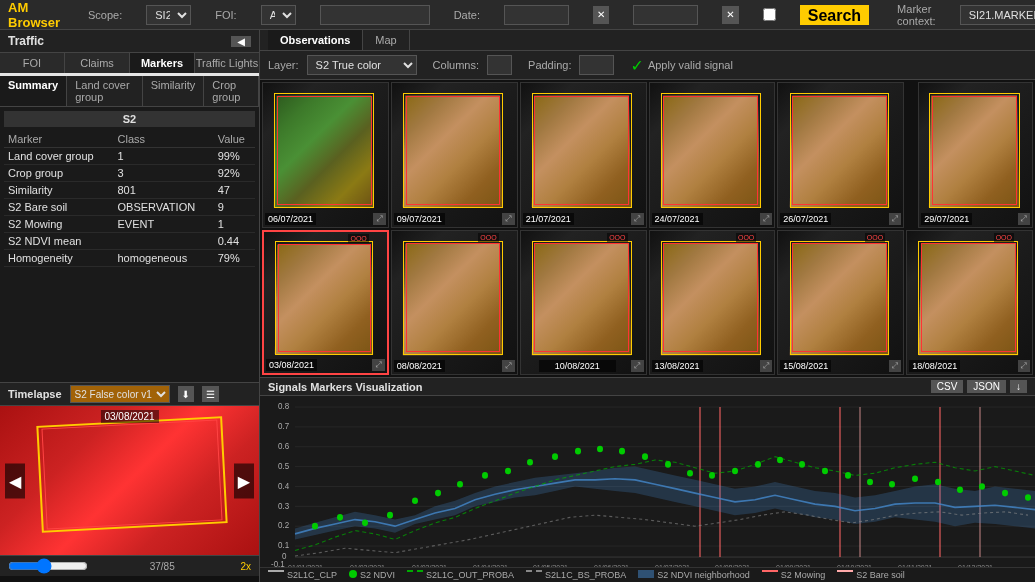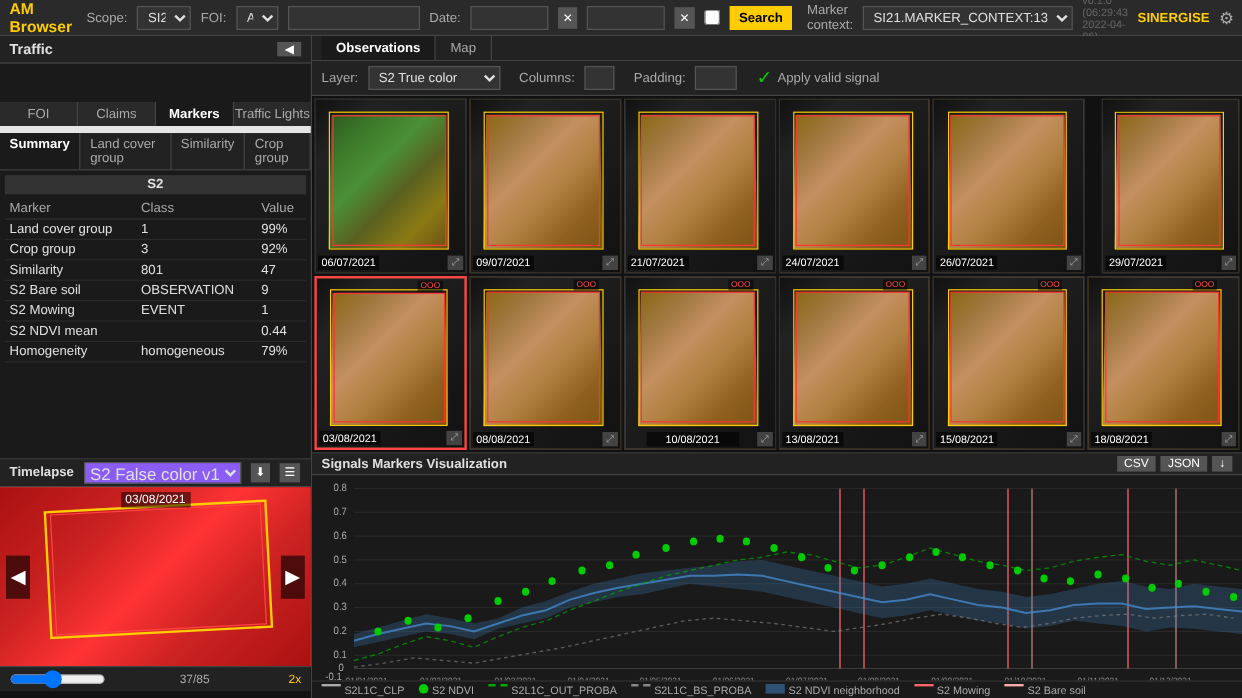--- a/index.html
+++ b/index.html
@@ -1,31 +1,31 @@
 <!DOCTYPE html>
 <html><head>
   <meta charset="utf-8">
   <style>
     * { box-sizing: border-box; margin: 0; padding: 0; }
     body { font-family: Arial, sans-serif; font-size: 11px; background: #1a1a1a; color: #e0e0e0; overflow: hidden; width: 1035px; height: 582px; }
 
     
-    #header { background: #2a2a2a; border-bottom: 1px solid #444; padding: 4px 8px; display: flex; align-items: center; gap: 8px; height: 30px; }
+    #header { background: #2a2a2a; border-bottom: 1px solid #444; padding: 4px 8px; display: flex; align-items: center; gap: 24px; height: 30px; }
     #header select, #header input[type="text"] { background: #333; color: #e0e0e0; border: 1px solid #555; padding: 1px 4px; font-size: 11px; height: 20px; }
 
     
     #main { display: flex; height: calc(582px - 30px); }
 
     
     #left-panel { width: 260px; display: flex; flex-direction: column; background: #1a1a1a; border-right: 1px solid #444; flex-shrink: 0; }
 
     
     #overview-header { background: #222; padding: 4px 8px; font-size: 12px; font-weight: bold; border-bottom: 1px solid #444; display: flex; align-items: center; gap: 8px; }
 
-    #nav-tabs { display: flex; border-bottom: 6px solid #e5e5e5; margin-top: 32px; }
+    #nav-tabs { display: flex; border-bottom: 3px solid #e5e5e5; }
     .nav-tab { flex: 1; text-align: center; padding: 4px 0; cursor: pointer; background: #2a2a2a; border-right: 1px solid #444; font-size: 11px; color: #aaa; }
     .nav-tab.active { background: #1a1a1a; color: #fff; font-weight: bold; }
     .nav-tab:last-child { border-right: none; }
 
     #sub-tabs { display: flex; border-bottom: 1px solid #444; background: #222; }
     .sub-tab { padding: 3px 8px; cursor: pointer; font-size: 11px; color: #aaa; border-right: 1px solid #444; }
     .sub-tab.active { background: #1a1a1a; color: #fff; font-weight: bold; }
 
     
     #summary-content { flex: 1; overflow-y: auto; padding: 4px; }
@@ -99,21 +99,21 @@
     <option>AP</option>
   </select>
   <input type="text" style="background: rgb(51, 51, 51); color: rgb(224, 224, 224); border: 1px solid rgb(85, 85, 85); font-size: 11px; height: 20px; width: 110px; padding: 0px 3px;">
 
   <span style="color:#aaa;">Date:</span>
   <input type="text" style="background: rgb(51, 51, 51); color: rgb(224, 224, 224); border: 1px solid rgb(85, 85, 85); font-size: 11px; height: 20px; width: 65px; padding: 0px 3px;">
   <button style="background:#555;color:#fff;border:none;cursor:pointer;padding:0 4px;font-size:10px;height:18px;">✕</button>
   <input type="text" style="background: rgb(51, 51, 51); color: rgb(224, 224, 224); border: 1px solid rgb(85, 85, 85); font-size: 11px; height: 20px; width: 65px; padding: 0px 3px;">
   <button style="background:#555;color:#fff;border:none;cursor:pointer;padding:0 4px;font-size:10px;height:18px;">✕</button>
   <input type="checkbox" style="cursor: pointer;">
-  <button style="background:#ffcc00;color:#000;border:none;padding:2px 8px;font-size:11px;font-weight:bold;cursor:pointer;height:20px;">Search</button>
+  <button style="background:#ffcc00;color:#000;border:none;padding:2px 8px;font-size:16px;font-weight:bold;cursor:pointer;height:20px;">Search</button>
 
   <span style="color:#aaa;margin-left:4px;">Marker context:</span>
   <select style="background:#333;color:#e0e0e0;border:1px solid #555;font-size:11px;height:20px;width:175px;">
     <option>SI21.MARKER_CONTEXT:130 02/11/2021</option>
   </select>
 
   <div style="margin-left:auto;display:flex;align-items:center;gap:8px;">
     <span style="color:#666;font-size:9px;">v0.1.0 (06:29:43 2022-04-06)</span>
     <span style="color:#ffcc00;font-weight:bold;font-size:11px;">SINERGISE</span>
     <span style="color:#aaa;cursor:pointer;font-size:14px;">⚙</span>
@@ -190,21 +190,21 @@
               <td>homogeneous</td>
               <td>79%</td>
             </tr>
           </tbody>
       </table>
     </div>
 
     <div id="timelapse">
       <div id="timelapse-header">
         <span style="font-weight:bold;font-size:11px;">Timelapse</span>
-        <select style="background:#8b5cf6;color:#e0e0e0;border:1px solid #555;font-size:14px;height:18px;text-align:center;">
+        <select style="background:#a16207;color:#e0e0e0;border:1px solid #555;font-size:10px;height:18px;">
           <option>S2 False color v1</option>
         </select>
         <button style="background:#555;color:#fff;border:none;cursor:pointer;padding:0 4px;font-size:10px;height:16px;">⬇</button>
         <button style="background:#555;color:#fff;border:none;cursor:pointer;padding:0 4px;font-size:10px;height:16px;">☰</button>
       </div>
       <div class="timelapse-canvas">
         <div class="timelapse-img-sim" style="position:relative;width:100%;height:100%;">
 
           <div style="width:100%;height:100%;background:linear-gradient(135deg,#aa1111 0%,#cc2222 30%,#ff3333 50%,#cc2222 70%,#aa1111 100%);position:relative;">
             <div style="position:absolute;top:10%;left:15%;width:72%;height:72%;border:2px solid #ffcc00;transform:rotate(-3deg);"></div>

